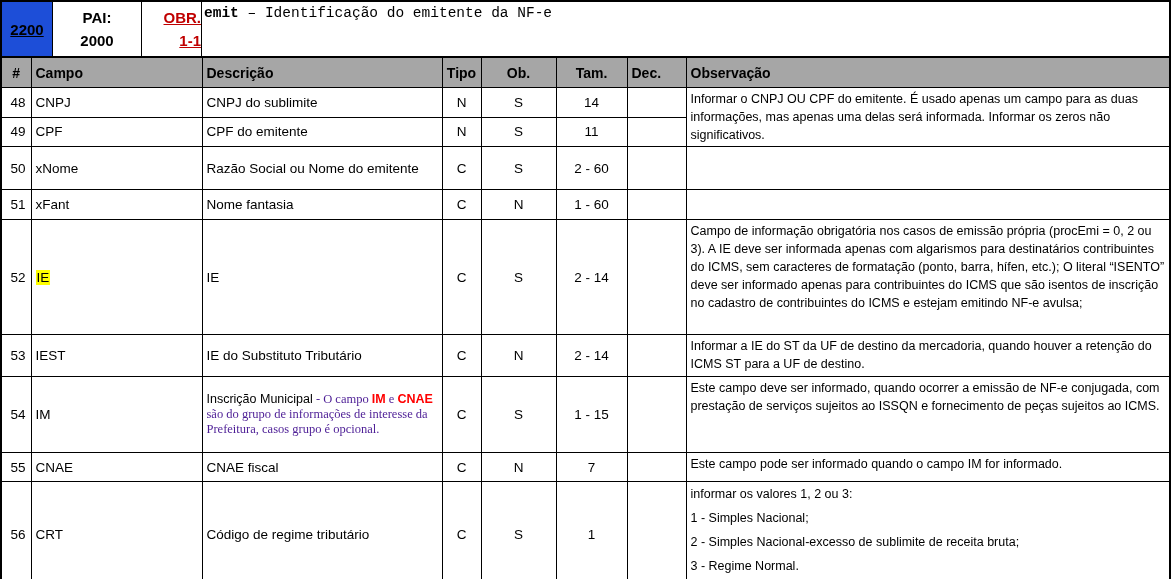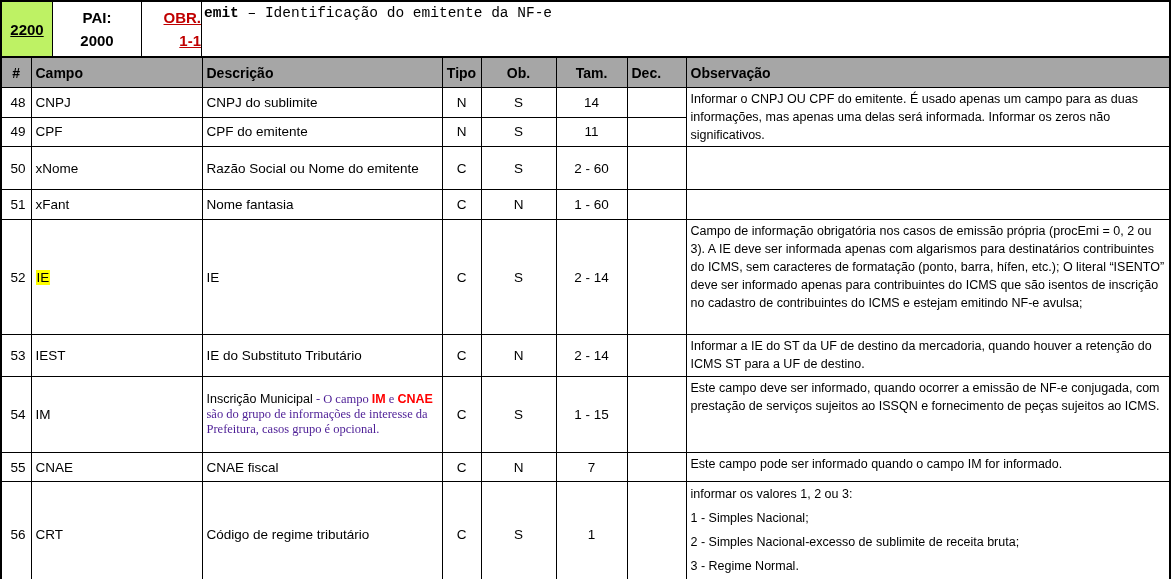--- a/index.html
+++ b/index.html
@@ -7,21 +7,21 @@
     position:relative;
     width:1167px;height:577px;
     border:2px solid #000;border-bottom:none;
     font-family:"Liberation Sans","DejaVu Sans",sans-serif;
     color:#000;overflow:hidden;background:#fff;
   }
   
   .top-block{display:flex;height:54px;border-bottom:1px solid #000;}
   .tb-cell{box-sizing:border-box;border-right:1px solid #000;}
   .tb-id{
-    width:51px;background:#bef264;
+    width:51px;background:#1d4ed8;
     display:flex;align-items:center;justify-content:center;
     font-weight:bold;font-size:15px;
   }
   .tb-id span{text-decoration:underline;}
   .tb-pai{
     width:89px;display:flex;flex-direction:column;align-items:center;
     justify-content:space-around;padding:4px 16px;font-weight:bold;font-size:15px;
   }
   .tb-obr{
     width:60px;display:flex;flex-direction:column;align-items:flex-end;

